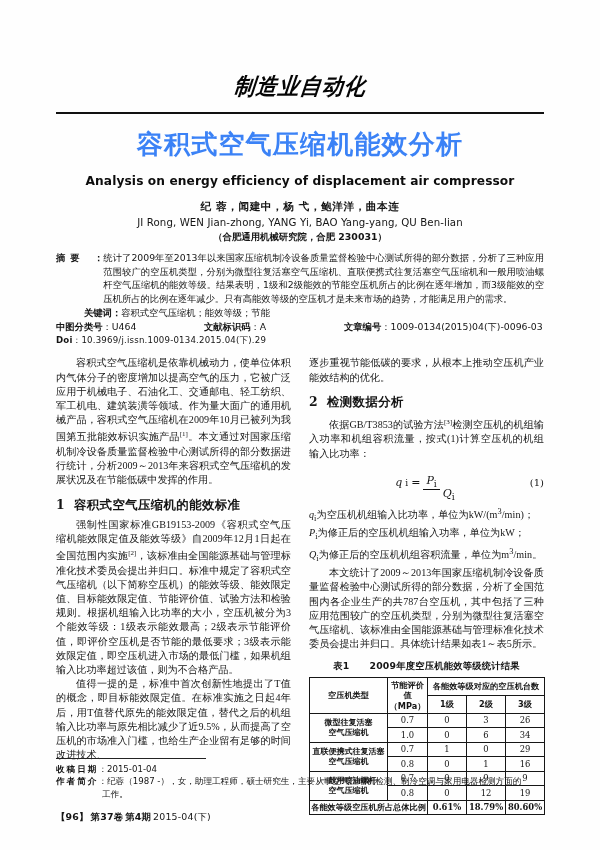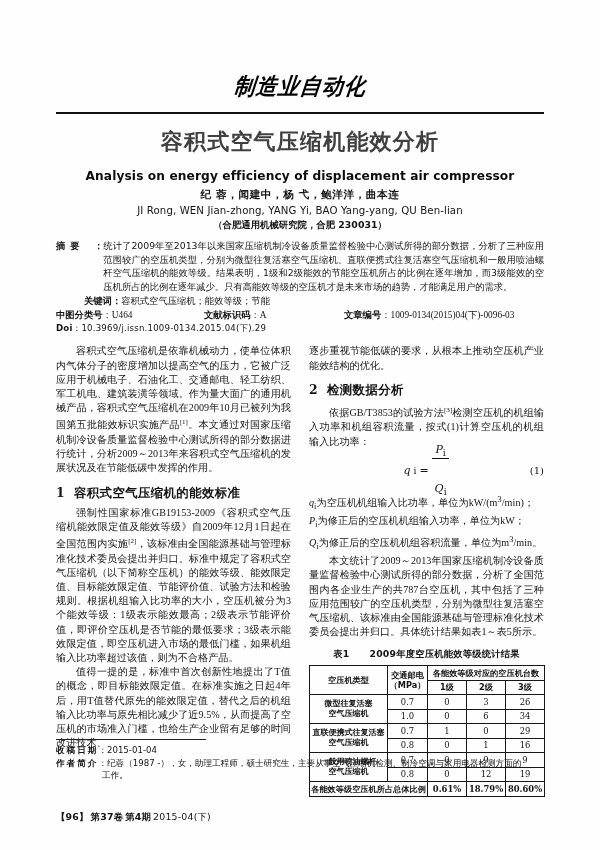--- a/index.html
+++ b/index.html
@@ -50,39 +50,39 @@
   .masthead-rule {
     border-top: 2.2px solid #111;
     margin-top: 4px;
     width: 100%;
   }
 
   
   .title-cn {
     text-align: center;
     font-family: "DejaVu Serif", "Liberation Serif", serif;
-    font-size: 22px;
+    font-size: 26px;
     font-weight: 700;
     letter-spacing: 1.2px;
     margin-top: 13px;
-    color: #404040;
+    color: #3b82f6;
   }
   .title-en {
     text-align: center;
     font-size: 12.2px;
     font-weight: 700;
     margin-top: 12px;
     letter-spacing: 0.1px;
     color: #0d0d0d;
   }
   .authors-cn {
     text-align: center;
     font-size: 10.6px;
     font-weight: 700;
-    margin-top: 5px;
+    margin-top: 12px;
     letter-spacing: 0.6px;
   }
   .authors-en {
     text-align: center;
     font-size: 10.2px;
     margin-top: 3px;
     letter-spacing: 0.1px;
   }
   .affiliation {
     text-align: center;
@@ -117,21 +117,20 @@
     font-size: 9.3px;
     line-height: 14px;
     margin-top: 1px;
     margin-left: 28px;
   }
   .meta-line b { font-weight: 700; }
   .meta-flex {
     display: flex;
     font-size: 9.3px;
     line-height: 14px;
-    font-family: Liberation Serif, serif;
   }
   .meta-c1 { flex: 0 0 148px; }
   .meta-c2 { flex: 0 0 140px; }
   .meta-c3 { flex: 1; }
   .doi-line {
     font-size: 8.6px;
     line-height: 13px;
     letter-spacing: 0.2px;
   }
 
@@ -180,21 +179,20 @@
   }
   .formula {
     font-family: "DejaVu Serif", "Liberation Serif", serif;
     font-size: 11px;
     display: flex;
     align-items: center;
     gap: 3px;
   }
   .frac {
     display: inline-flex;
-    flex-direction: column;
     align-items: center;
     line-height: 1.05;
   }
   .frac .num-t { border-bottom: 1px solid #111; padding: 0 3px; }
   .frac .den-b { padding: 0 3px; margin-top: 24px; }
   .eqno {
     position: absolute;
     right: 0;
     font-family: "DejaVu Serif", "Liberation Serif", serif;
     font-size: 10px;
@@ -383,21 +381,21 @@
             <col style="width:78px">
             <col style="width:40px">
             <col style="width:39px">
             <col style="width:39px">
             <col style="width:39px">
           </colgroup>
           <thead>
             <tr>
               <th rowspan="2">空压机类型</th>
               <th rowspan="2">
-                <span>交通邮电</span><br>
+                <span>节能评价值</span><br>
                 <span>（MPa）</span>
               </th>
               <th colspan="3">各能效等级对应的空压机台数</th>
             </tr>
             <tr>
               <th>1级</th>
               <th>2级</th>
               <th>3级</th>
             </tr>
           </thead>

